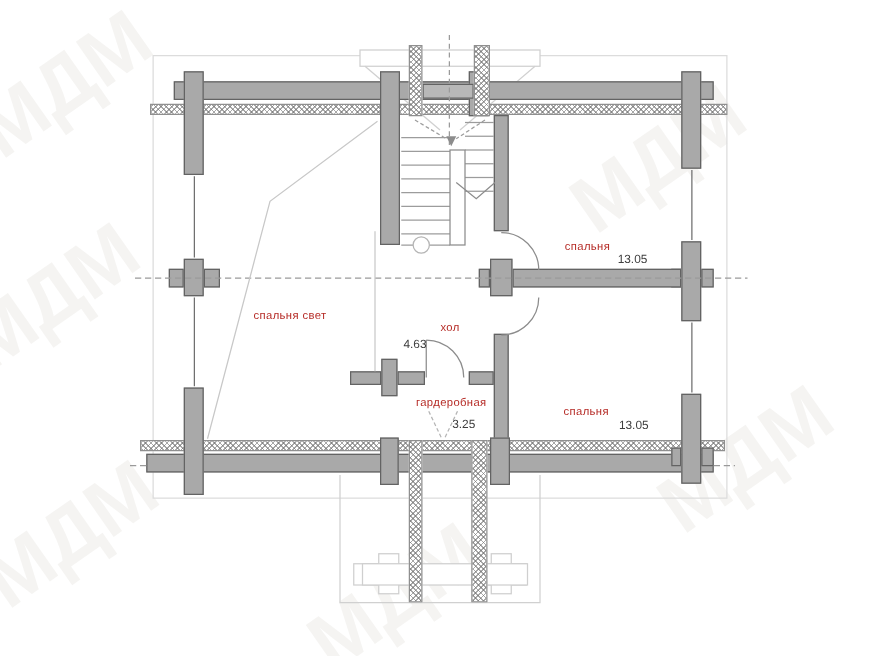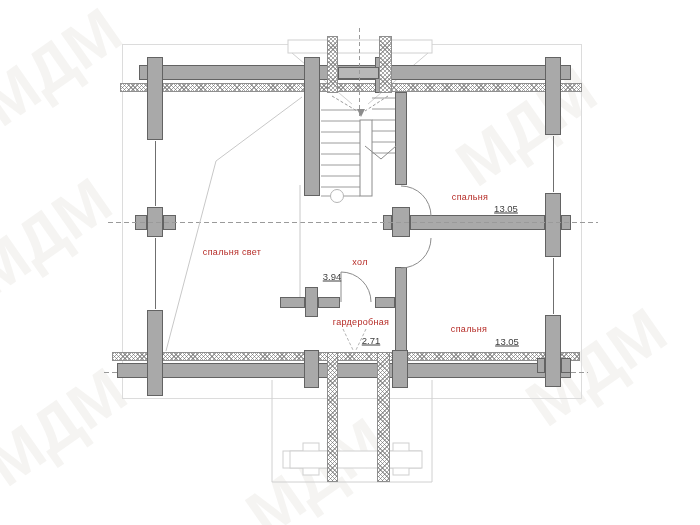--- a/index.html
+++ b/index.html
@@ -27,21 +27,21 @@
       repeating-linear-gradient(45deg, rgba(110,110,110,.6) 0 1px, transparent 1px 3px),
       repeating-linear-gradient(135deg, rgba(110,110,110,.6) 0 1px, transparent 1px 3px);
     border:1px solid #8f8f8f;
   }
   .lbl{
     position:absolute;transform:translate(-50%,-50%);
     font-size:9px;letter-spacing:.3px;color:var(--c-red,#b52a25);white-space:nowrap;text-align:right;
   }
   .dim{
     position:absolute;transform:translate(-50%,-50%);
-    font-size:9.5px;color:var(--c-dim,#3f3f3f);text-decoration:underline;white-space:nowrap;
+    font-size:9.5px;color:var(--c-dim,#3f3f3f);white-space:nowrap;
   }
 </style>
 </head>
 <body>
 
 <div class="plan">
 
   <span class="wm" style="left:-25px;top:30px">МДМ</span>
   <span class="wm" style="left:-35px;top:200px">МДМ</span>
   <span class="wm" style="left:-20px;top:390px">МДМ</span>
@@ -156,21 +156,21 @@
       <line x1="341" y1="272" x2="341" y2="302"></line>
     </g>
     <g stroke="#b5b5b5" stroke-width="1" stroke-dasharray="3 2">
       <line x1="343" y1="329" x2="353" y2="350"></line>
       <line x1="366" y1="329" x2="356" y2="350"></line>
     </g>
   </svg>
 
   <span class="lbl" style="left:232px;top:252px">спальня свет</span>
   <span class="lbl" style="left:360px;top:262px">хол</span>
-  <span class="dim" style="left:332px;top:276px">3.94</span>
+  <span class="dim" style="left:332px;top:276px">4.63</span>
   <span class="lbl" style="left:470px;top:197px">спальня</span>
   <span class="dim" style="left:506px;top:208px">13.05</span>
   <span class="lbl" style="left:469px;top:329px">спальня</span>
   <span class="dim" style="left:507px;top:341px">13.05</span>
   <span class="lbl" style="left:361px;top:322px">гардеробная</span>
-  <span class="dim" style="left:371px;top:340px">2.71</span>
+  <span class="dim" style="left:371px;top:340px">3.25</span>
 
 </div>
 
 </body></html>

